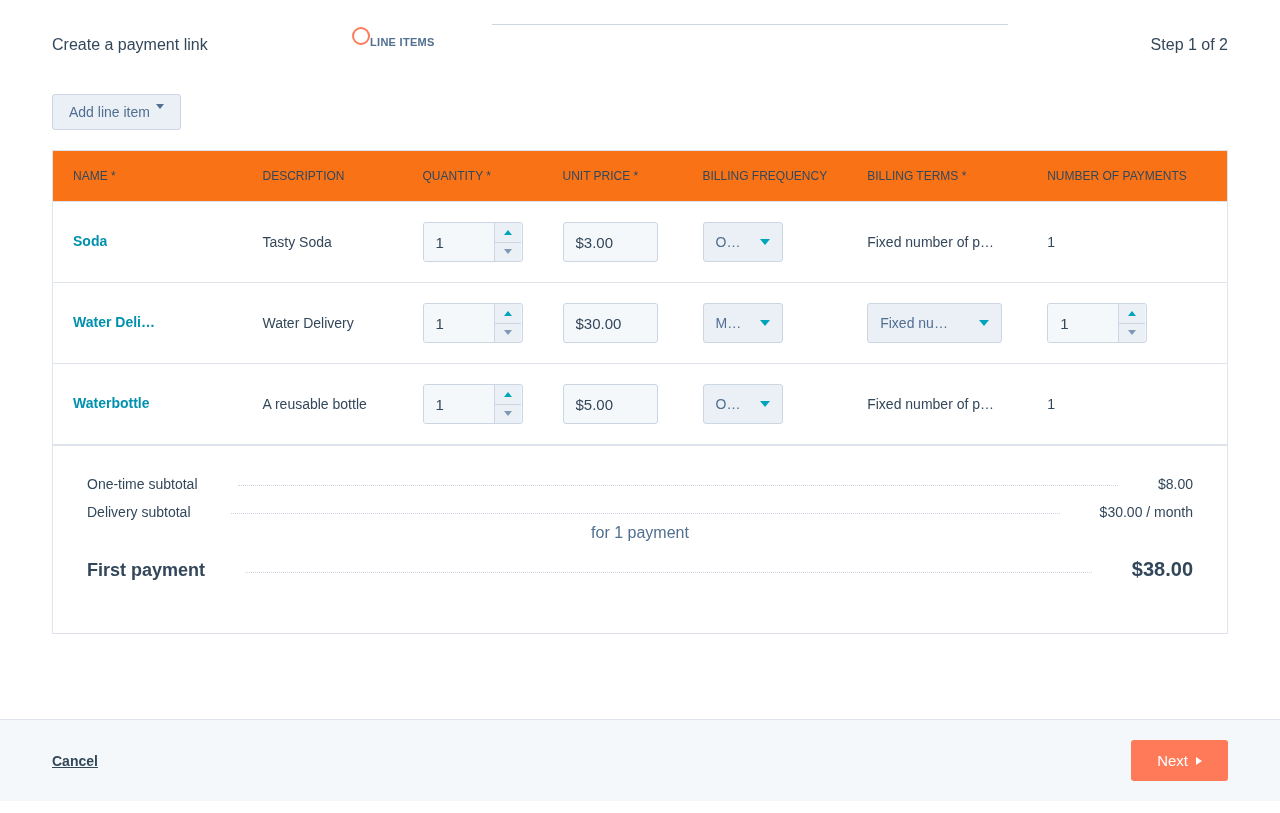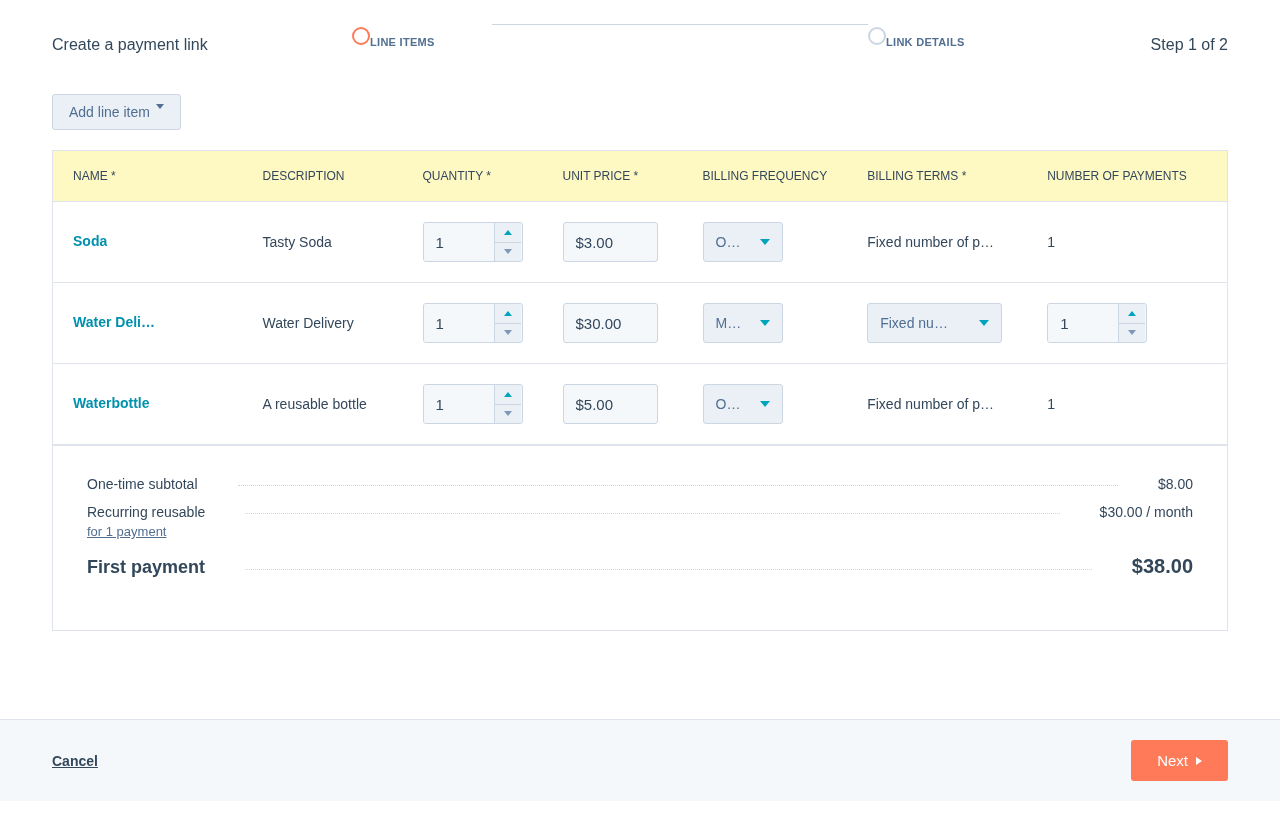--- a/index.html
+++ b/index.html
@@ -50,21 +50,21 @@
       padding: 9px 16px; border-radius: 3px; font-size: 14px;
       display: inline-flex; align-items: flex-start; gap: 6px; cursor: pointer;
     }
     .caret-down {
       width: 0; height: 0; border-left: 4px solid transparent;
       border-right: 4px solid transparent; border-top: 5px solid #506e91;
     }
 
     table { width: 100%; border-collapse: collapse; border: 1px solid #dfe3eb; }
     thead th {
-      background: #fef9c3; text-align: left; font-size: 12px;
+      background: #f97316; text-align: left; font-size: 12px;
       font-weight: 500; color: #33475b; padding: 18px 20px;
       border-bottom: 1px solid #dfe3eb;
       white-space: nowrap; overflow: hidden; text-overflow: ellipsis;
     }
     tbody td {
       padding: 20px; border-bottom: 1px solid #dfe3eb;
       vertical-align: middle; color: #33475b;
       white-space: nowrap; overflow: hidden; text-overflow: ellipsis;
     }
     tbody tr:last-child td { border-bottom: none; }
@@ -104,21 +104,21 @@
       width:0; height:0; border-left:5px solid transparent; border-right:5px solid transparent;
       border-top:6px solid #00a4bd;
     }
 
     .totals-title { font-size: 18px; font-weight: 600; margin: 30px 0 16px 0; }
     .totals-box { border: 1px solid #dfe3eb; padding: 30px 34px 40px 34px; }
     .total-line { display: flex; align-items: baseline; margin-bottom: 12px; gap: 32px; }
     .total-label { color: #33475b; }
     .dots { flex:1; border-bottom: 1px dotted #cbd6e2; margin: 0 8px; position: relative; top: -3px;}
     .total-amount { color: #33475b; }
-    .total-sub { text-align: left; color: #516f90; font-size: 13px; margin-top: -8px; margin-bottom: 16px; text-decoration: underline;}
+    .total-sub { text-align: center; color: #516f90; font-size: 16px; margin-top: -8px; margin-bottom: 16px;}
     .total-line.big .total-label { font-weight: 600; font-size: 18px; }
     .total-line.big .total-amount { font-weight: 600; font-size: 20px; }
 
     .footer {
       position: absolute; bottom: 0; left: 0; right: 0;
       border-top: 1px solid #dfe3eb; background: #f5f8fa;
       padding: 20px 52px; display: flex; justify-content: space-between; align-items: center;
     }
     .cancel { color: #33475b; font-weight: 600; text-decoration: underline; cursor: pointer; }
     .btn-primary {
@@ -136,24 +136,20 @@
 
 <div class="page">
   <div class="header">
     <div class="header-left">Create a payment link</div>
     <div class="stepper">
       <div class="step">
         <div class="circle active"></div>
         <div class="step-label">LINE ITEMS</div>
       </div>
       <div class="step-line"></div>
-      <div class="step">
-        <div class="circle"></div>
-        <div class="step-label">LINK DETAILS</div>
-      </div>
     </div>
     <div class="header-right">Step 1 of 2</div>
   </div>
 
   <div class="content">
     <div class="title-row">
       <button class="btn-outline">
         <span>Add line item</span>
         <span class="caret-down"></span>
       </button>
@@ -271,21 +267,21 @@
         </tbody>
     </table>
 
     <div class="totals-box">
       <div class="total-line">
         <span class="total-label">One-time subtotal</span>
         <span class="dots"></span>
         <span class="total-amount">$8.00</span>
       </div>
       <div class="total-line">
-        <span class="total-label">Recurring reusable</span>
+        <span class="total-label">Delivery subtotal</span>
         <span class="dots"></span>
         <span class="total-amount">$30.00 / month</span>
       </div>
       <div class="total-sub">for 1 payment</div>
       <div class="total-line big">
         <span class="total-label">First payment</span>
         <span class="dots"></span>
         <span class="total-amount">$38.00</span>
       </div>
     </div>

